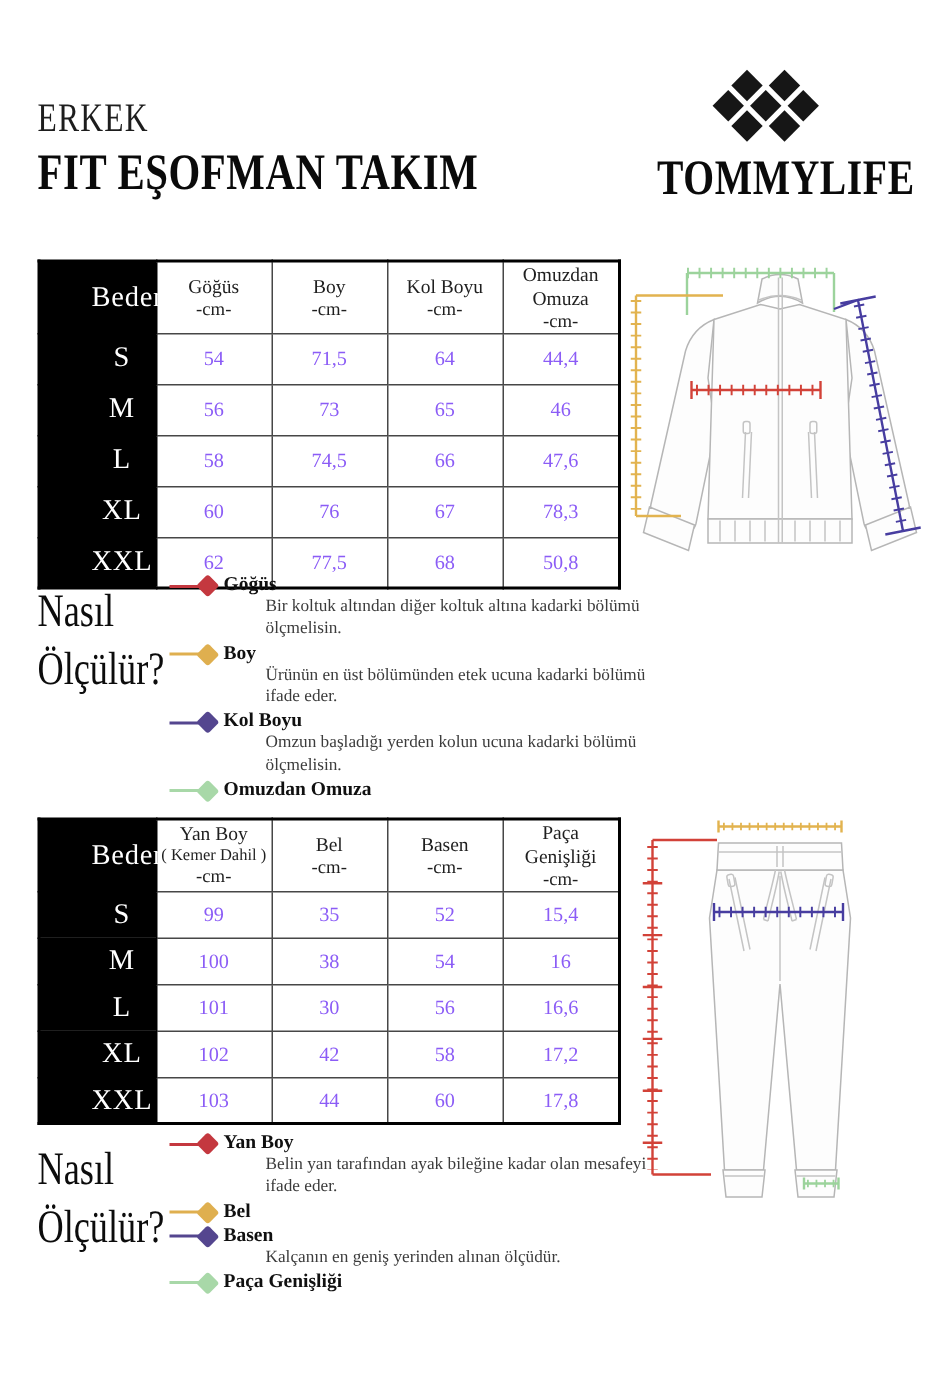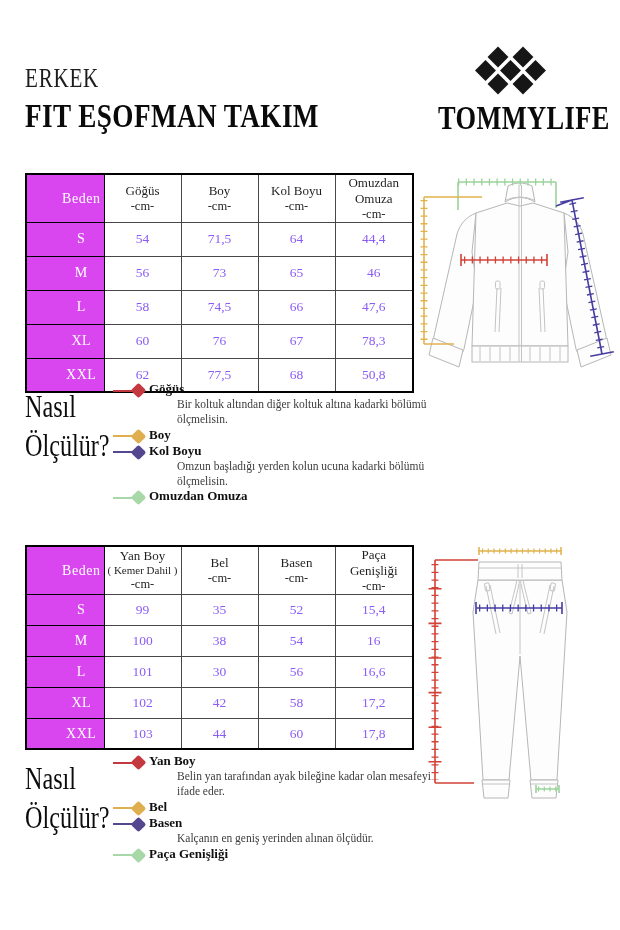--- a/index.html
+++ b/index.html
@@ -17,21 +17,21 @@
              transform:scaleX(.80);transform-origin:50% 50%;white-space:nowrap;margin-top:1px;line-height:1.05;}
 
   
   table.size-table{position:absolute;left:25px;border-collapse:collapse;table-layout:fixed;
                    width:387px;border:2px solid #000;background:#fff;}
   .size-table th,.size-table td{border:1px solid #474747;text-align:center;vertical-align:middle;
                    padding:0 2px;font-weight:400;}
   .size-table thead th{font-size:13px;color:#1f1f1f;line-height:1.22;}
   .size-table .unit{display:block;font-size:12.5px;color:#1f1f1f;}
   .size-table .sub{display:block;font-size:11px;color:#1f1f1f;}
-  .size-table .szcol{background:#d946ef;color:#fff;border-color:#000;font-size:14px;letter-spacing:.5px;padding-left:34px;}
+  .size-table .szcol{background:#000000;color:#fff;border-color:#000;font-size:19px;letter-spacing:.5px;padding-left:34px;}
   .size-table td{font-size:13.5px;color:#8b5cf6;}
   .t1{top:173px;}  .t1 thead tr{height:36px;}  .t1 tbody tr{height:34px;}
   .t2{top:545px;}  .t2 thead tr{height:46px;}  .t2 tbody tr{height:31px;}
 
   
   .measure{position:absolute;left:25px;display:flex;}
   .m1{top:381px;} .m2{top:753px;}
   .m-head{flex:none;width:88px;font-size:31px;font-weight:400;color:#0c0c0c;line-height:1.25;
           transform:scaleX(.78);transform-origin:0 0;margin-top:7px;white-space:nowrap;}
   .m-items{width:320px;}
@@ -191,20 +191,21 @@
           <div class="m-desc">Bir koltuk altından diğer koltuk altına kadarki bölümü ölçmelisin.</div>
         </span>
       </div>
       <div class="m-item">
         <span class="mk yellow">
             <span class="line"></span>
             <span class="dia"></span>
           </span>
         <span class="m-text">
           <div class="m-title">Boy</div>
+          <div class="m-desc">Ürünün en üst bölümünden etek ucuna kadarki bölümü ifade eder.</div>
         </span>
       </div>
       <div class="m-item">
         <span class="mk purple">
             <span class="line"></span>
             <span class="dia"></span>
           </span>
         <span class="m-text">
           <div class="m-title">Kol Boyu</div>
           <div class="m-desc">Omzun başladığı yerden kolun ucuna kadarki bölümü ölçmelisin.</div>

